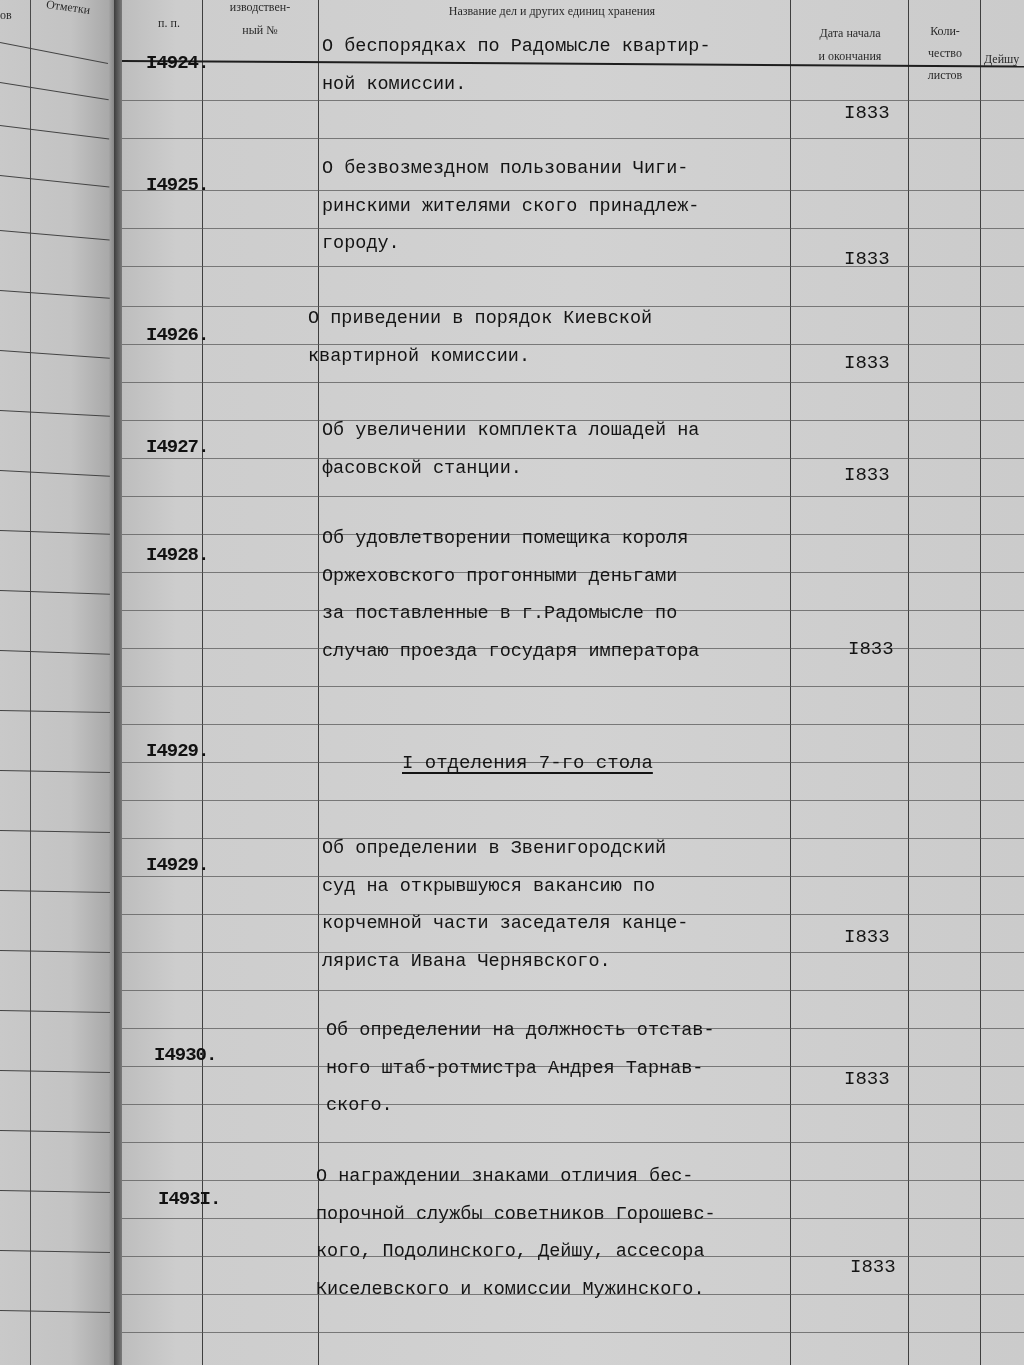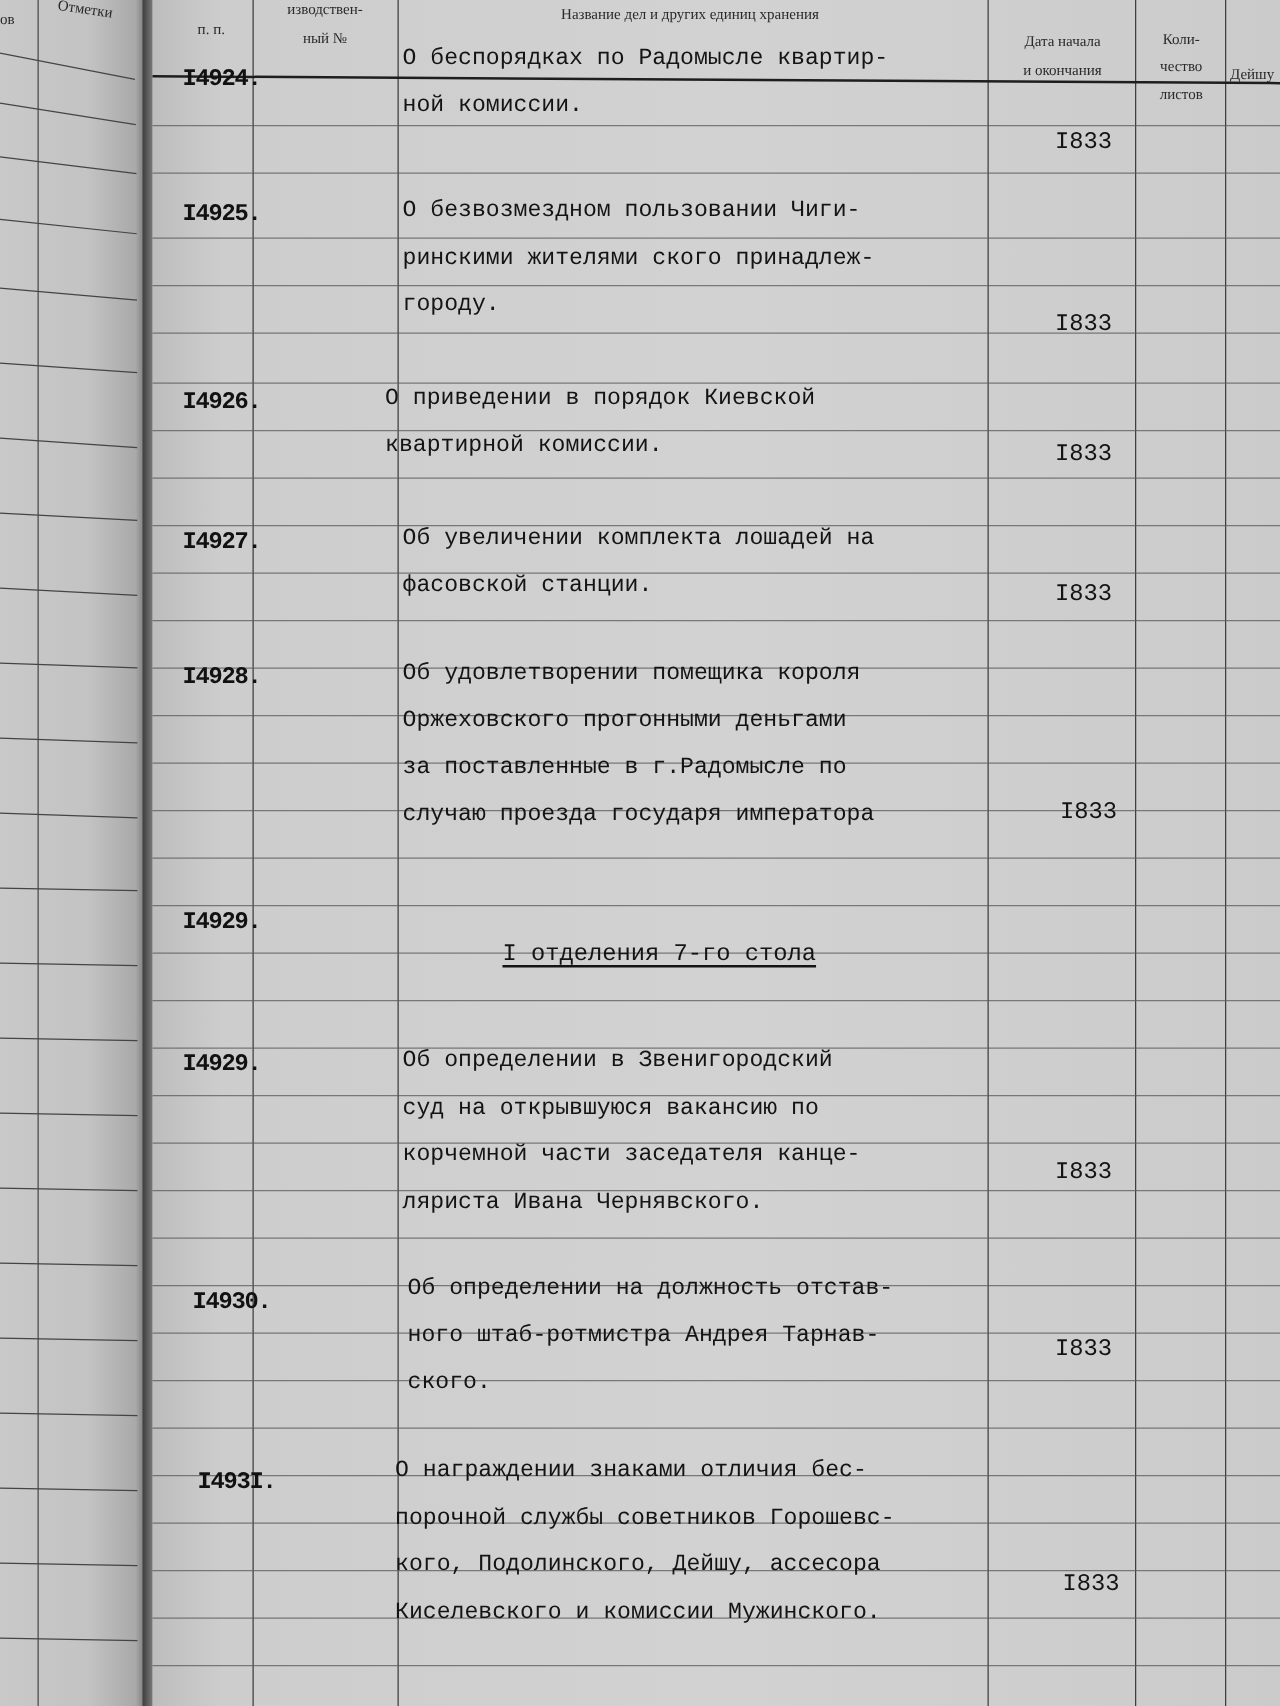--- a/index.html
+++ b/index.html
@@ -24,21 +24,21 @@
     background: linear-gradient(to right, #bdbdbd 0%, #cdcdcd 6%, #d2d2d2 50%, #cbcbcb 100%);
   }
   .col-line { position: absolute; top: 0; width: 1px; height: 1365px; background: #3f3f3f; }
   .row-rule { position: absolute; left: 0; width: 902px; height: 1px; background: #5a5a5a; opacity: .75; }
   .header-rule { position: absolute; left: 0; top: 60px; width: 902px; height: 2px; background: #1e1e1e; transform: rotate(0.35deg); transform-origin: left; }
 
   .colhdr { position: absolute; font-family: "Liberation Serif", serif; font-size: 12px; color: #2a2a2a; text-align: center; line-height: 23px; }
 
   .entry { position: absolute; left: 0; width: 902px; }
   .entry .num {
-    position: absolute; left: 24px; top: 2px; font-size: 19px; color: #111;
+    position: absolute; left: 24px; top: 16px; font-size: 19px; color: #111;
     letter-spacing: -1px; font-weight: bold;
   }
   .entry .title {
     position: absolute; left: 200px; top: 0; width: 480px;
     font-size: 18.5px; line-height: 37.5px; color: #141414; white-space: pre;
     letter-spacing: 0px;
   }
   .entry .date {
     position: absolute; left: 698px; font-size: 19px; color: #141414; margin-left: 24px;
   }

